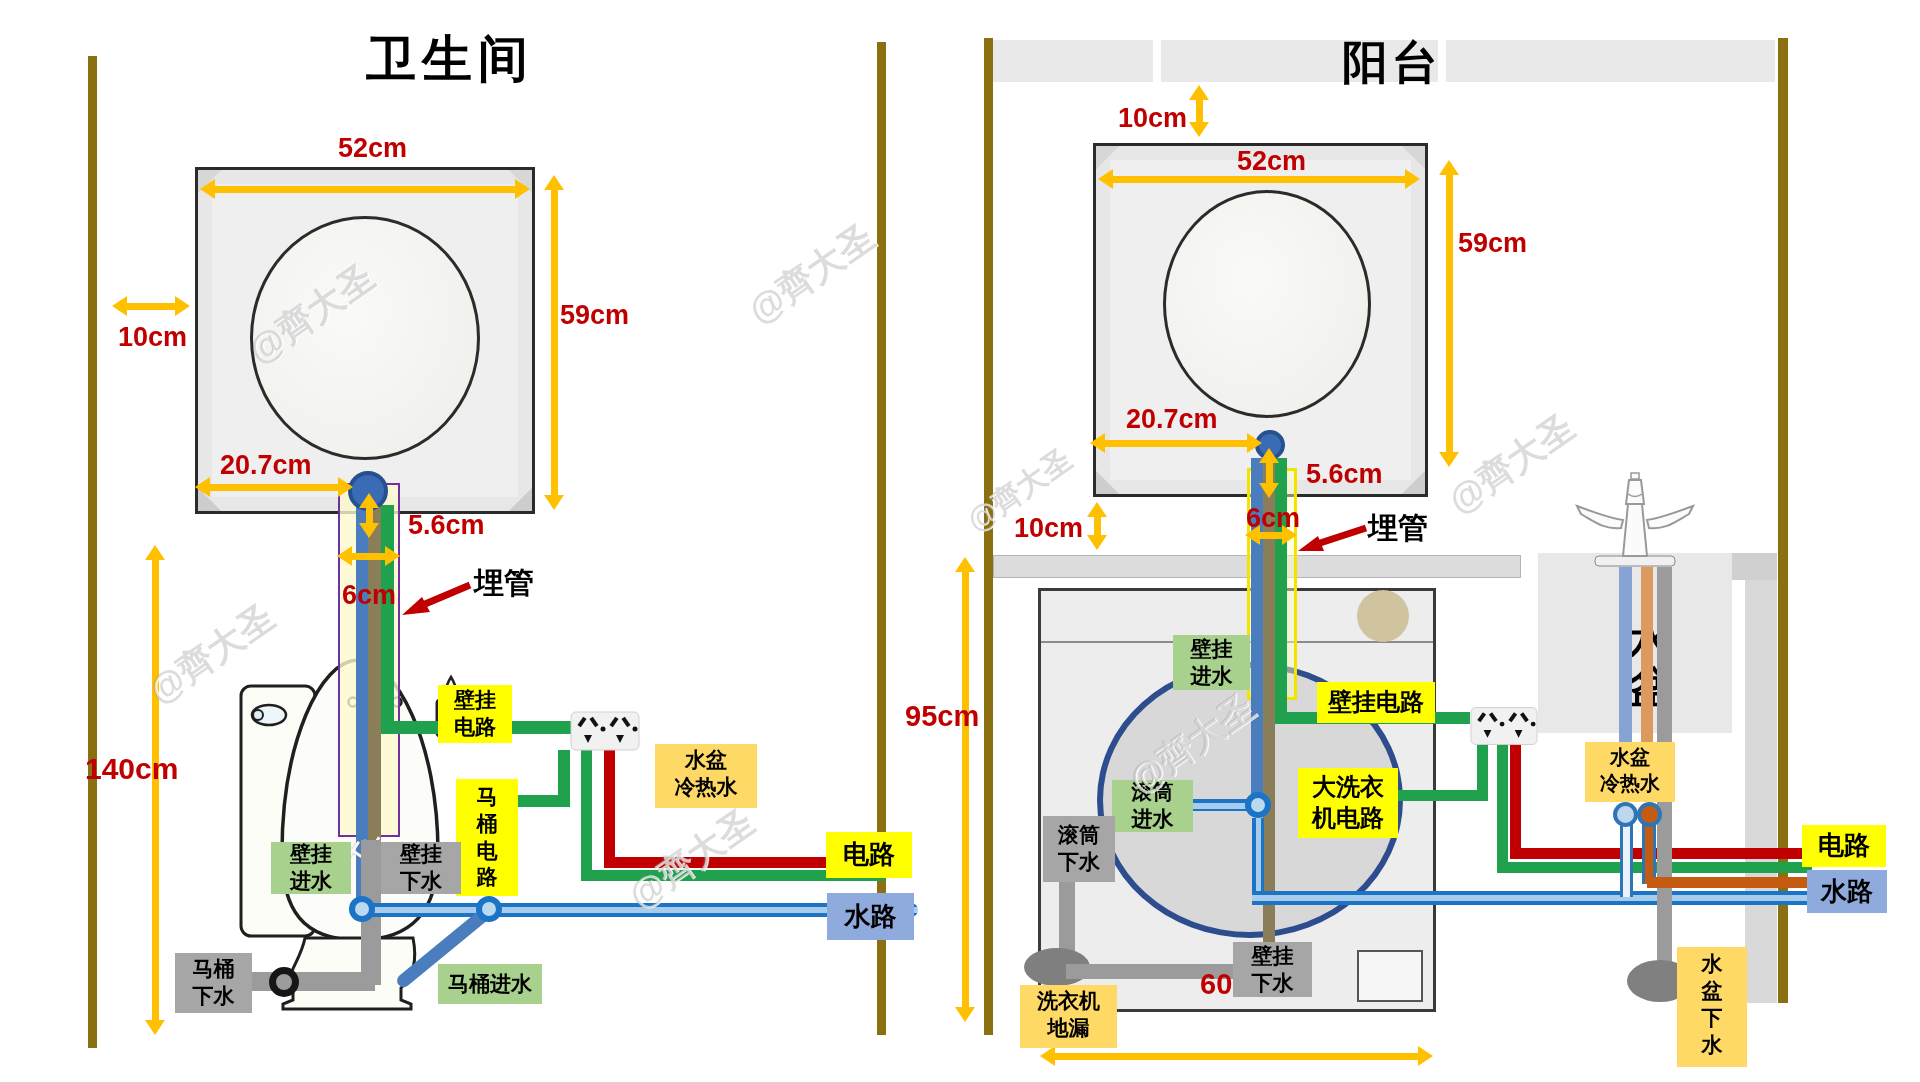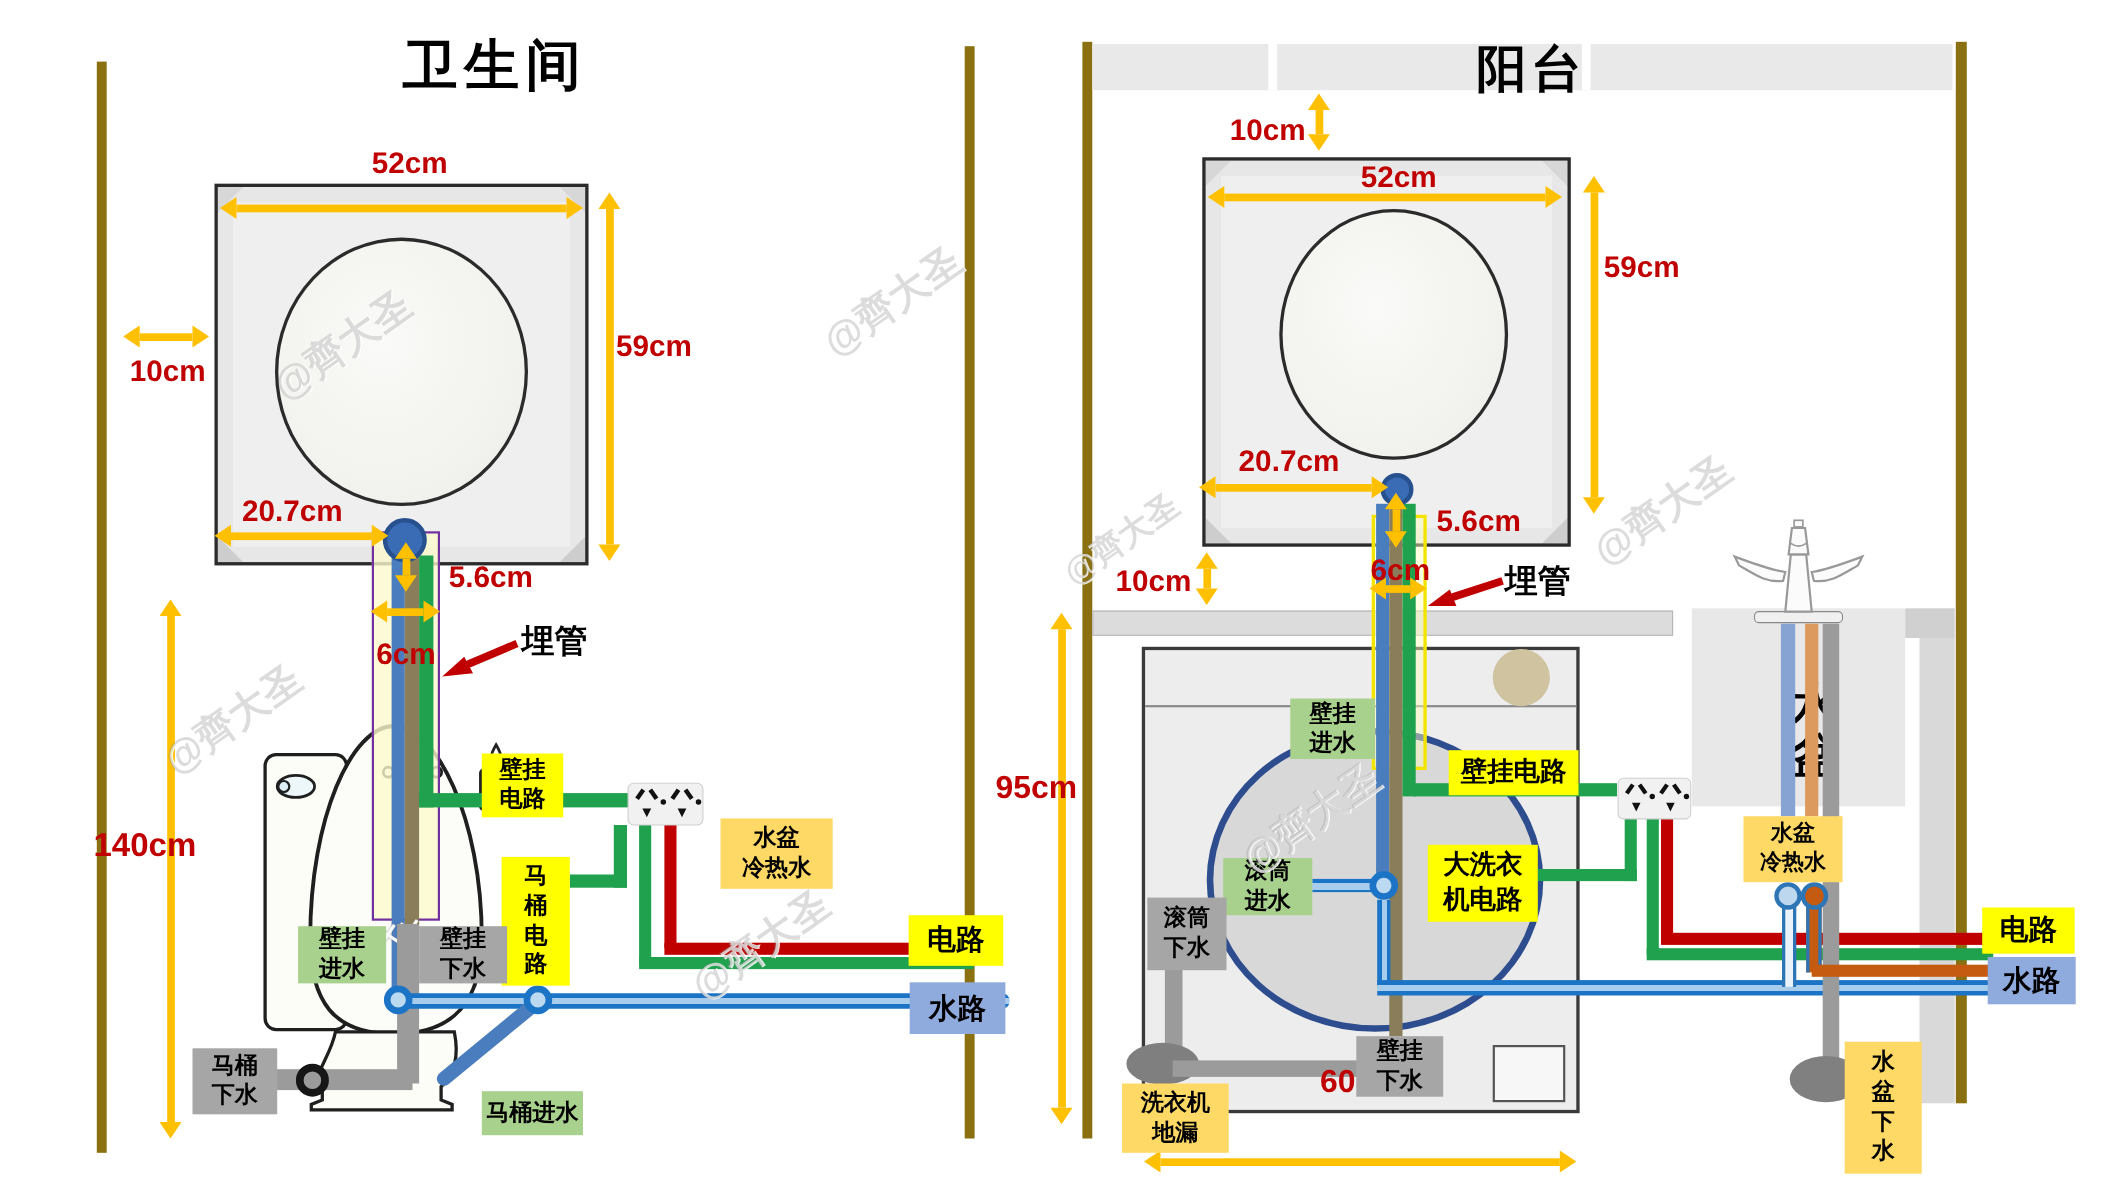--- a/index.html
+++ b/index.html
@@ -7,21 +7,21 @@
          font-family:"Liberation Sans","DejaVu Sans",sans-serif;padding-left:28px;}
   .abs{position:absolute;}
   .wall{position:absolute;background:#8A7010;}
   .dim{position:absolute;color:#C00000;font-weight:bold;font-size:27px;white-space:nowrap;}
   .title{position:absolute;color:#000;font-weight:bold;white-space:nowrap;}
   .lbl{position:absolute;display:flex;align-items:center;justify-content:center;text-align:center;
        font-weight:bold;font-size:21px;line-height:1.28;white-space:pre-line;color:#000000;}
   .bg-yellow{background:#FFFF00;}
   .bg-green{background:#A9D18E;}
   .bg-gray{background:#A6A6A6;}
-  .bg-tan{background:#FFD966;}
+  .bg-tan{background:#FFD966;font-family:Liberation Mono, monospace;}
   .bg-blue{background:#8FAADC;}
   .panel{position:absolute;background-color:#E7E7E7;border:3px solid #2B2B2B;box-sizing:border-box;
      background-image:linear-gradient(135deg,#D7D7D7 16px,rgba(0,0,0,0) 16.8px),
                       linear-gradient(225deg,#D7D7D7 16px,rgba(0,0,0,0) 16.8px),
                       linear-gradient(45deg,#CDCDCD 16px,rgba(0,0,0,0) 16.8px),
                       linear-gradient(315deg,#CDCDCD 16px,rgba(0,0,0,0) 16.8px);}
   .panel .inner{position:absolute;left:14px;top:14px;right:14px;bottom:14px;background:#EFEFEF;}
   .oval{position:absolute;border:3px solid #2B2B2B;border-radius:50%;
         background:radial-gradient(ellipse at 42% 38%, #FAFAF8 0%, #F1F1ED 70%, #E8E8E4 100%);}
   .flange{position:absolute;width:40px;height:40px;border-radius:50%;background:#3A6BB5;
@@ -148,21 +148,21 @@
   <div class="lbl bg-yellow" style="left:456px;top:779px;width:62px;height:117px;">马
 桶
 电
 路</div>
   <div class="lbl bg-green" style="left:271px;top:842px;width:80px;height:52px;">壁挂
 进水</div>
   <div class="lbl bg-gray" style="left:381px;top:842px;width:80px;height:52px;">壁挂
 下水</div>
   <div class="lbl bg-gray" style="left:175px;top:953px;width:77px;height:60px;">马桶
 下水</div>
-  <div class="lbl bg-green" style="left:438px;top:992px;width:92px;height:40px;">马桶进水</div>
+  <div class="lbl bg-green" style="left:438px;top:964px;width:104px;height:40px;">马桶进水</div>
   <div class="lbl bg-tan" style="left:655px;top:744px;width:102px;height:64px;">水盆
 冷热水</div>
   <div class="lbl bg-yellow" style="left:826px;top:832px;width:86px;height:46px;font-size:26px;">电路</div>
   <div class="lbl bg-blue" style="left:827px;top:893px;width:87px;height:47px;font-size:26px;">水路</div>
 
   <div class="panel" style="left:1093px;top:143px;width:335px;height:354px;">
     <div class="inner"></div>
   </div>
   <div class="oval" style="left:1163px;top:190px;width:202px;height:222px;"></div>
 

